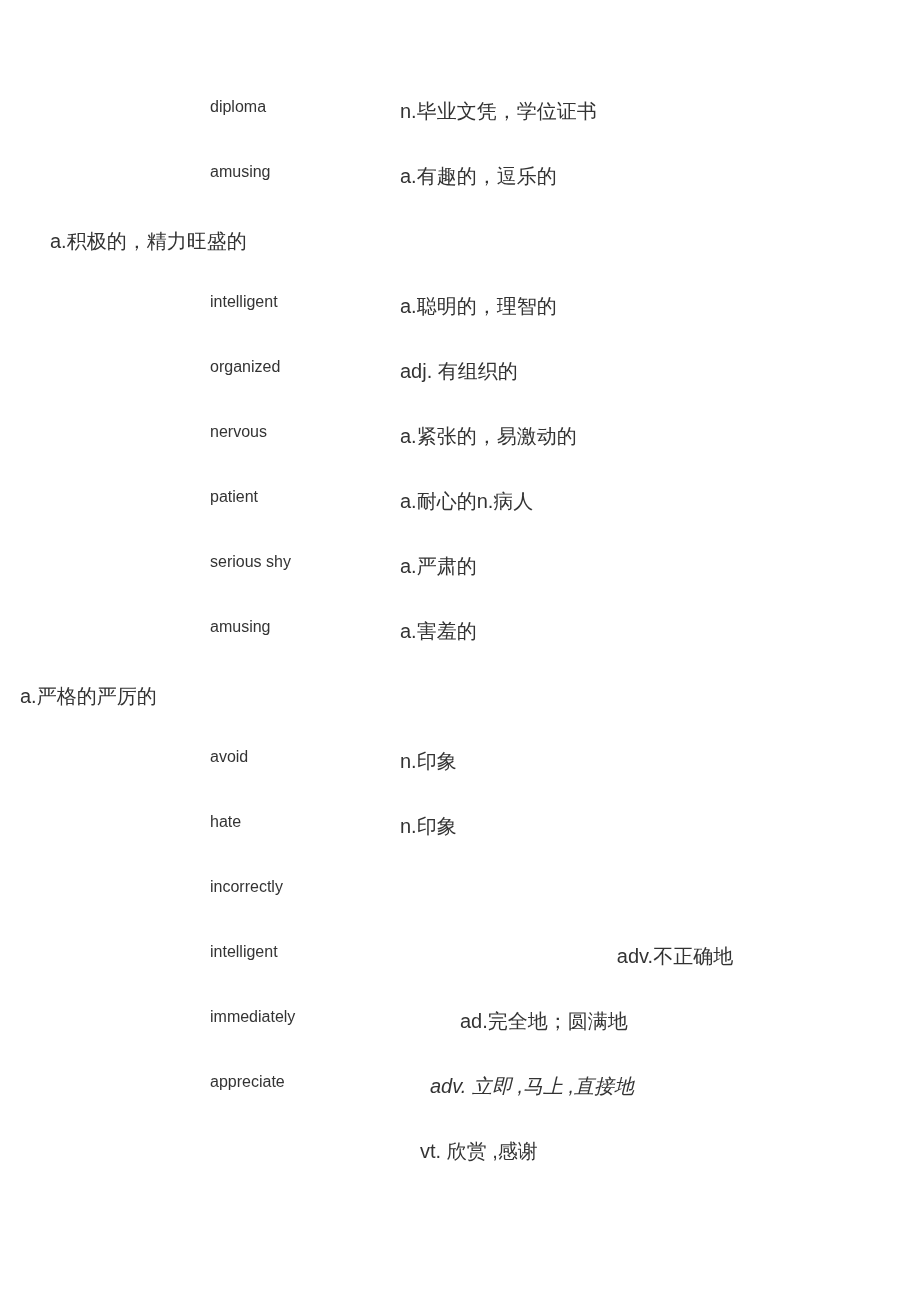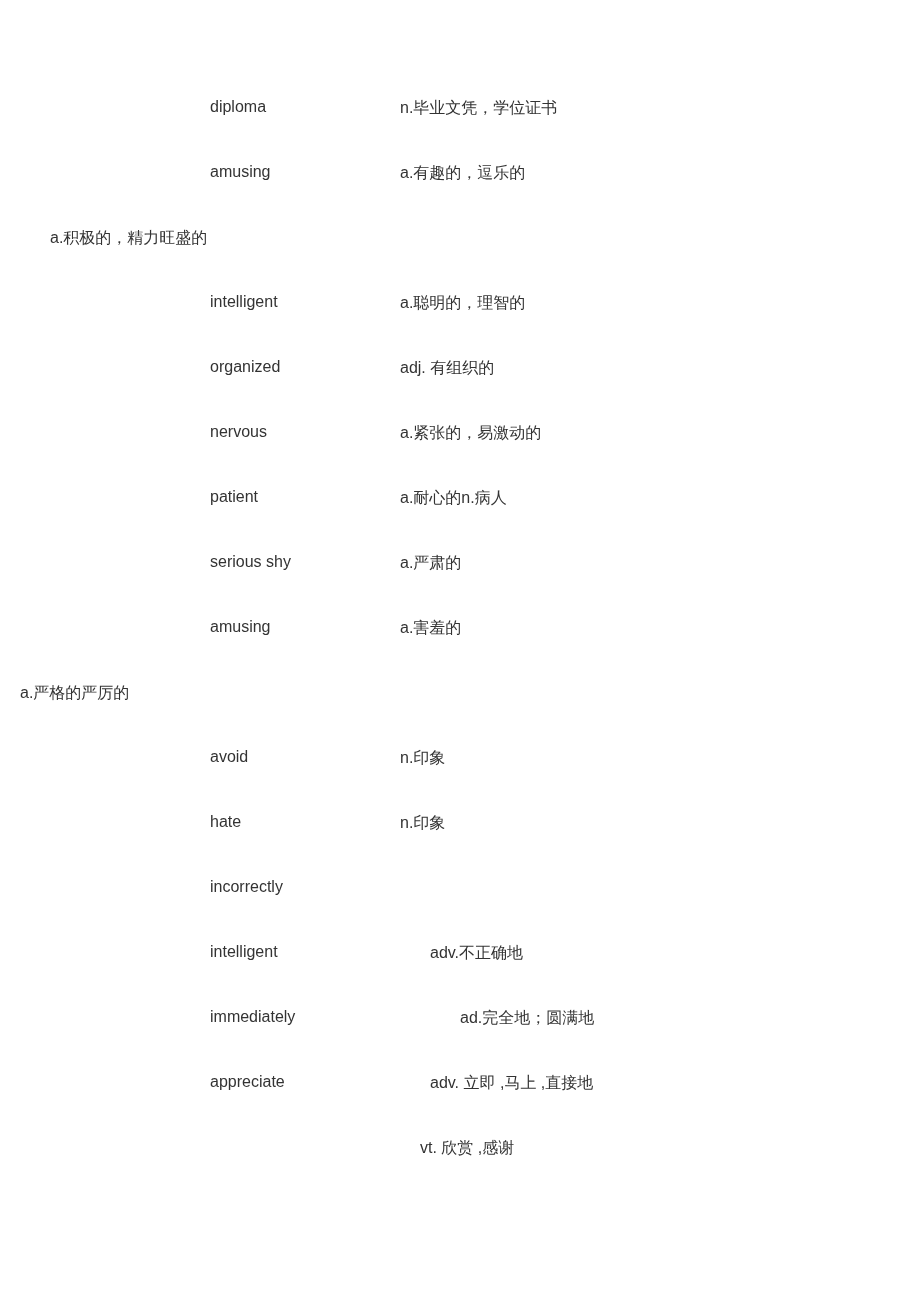--- a/index.html
+++ b/index.html
@@ -31,21 +31,21 @@
       width: 380px;
       padding-left: 210px;
       font-size: 16px;
       color: #333333;
       font-weight: normal;
       flex-shrink: 0;
     }
 
     .vocab-definition {
       flex: 1;
-      font-size: 16px;
+      font-size: 20px;
       color: #333333;
       padding-left: 20px;
     }
   </style>
 </head>
 <body>
 
 <div class="vocab-list">
 <div class="vocab-item">
       <div class="vocab-word">diploma</div>
@@ -91,27 +91,27 @@
     </div>
     <div class="vocab-item">
       <div class="vocab-word">hate</div>
       <div class="vocab-definition">n.印象</div>
     </div>
     <div class="vocab-item">
       <div class="vocab-word">incorrectly</div>
     </div>
     <div class="vocab-item">
       <div class="vocab-word">intelligent</div>
-      <div class="vocab-definition" style="padding-left: 50px;">adv.不正确地</div>
+      <div class="vocab-definition" style="padding-left: 50px; text-align: center;">adv.不正确地</div>
     </div>
     <div class="vocab-item">
       <div class="vocab-word">immediately</div>
       <div class="vocab-definition" style="padding-left: 80px;">ad.完全地；圆满地</div>
     </div>
     <div class="vocab-item">
       <div class="vocab-word">appreciate</div>
-      <div class="vocab-definition" style="padding-left: 50px;">adv. 立即 ,马上 ,直接地</div>
+      <div class="vocab-definition" style="padding-left: 50px; font-style: italic;">adv. 立即 ,马上 ,直接地</div>
     </div>
     <div class="vocab-item">
       <div class="vocab-word"></div>
       <div class="vocab-definition" style="padding-left: 40px;">vt. 欣赏 ,感谢</div>
     </div>
   </div>
 
 </body></html>

